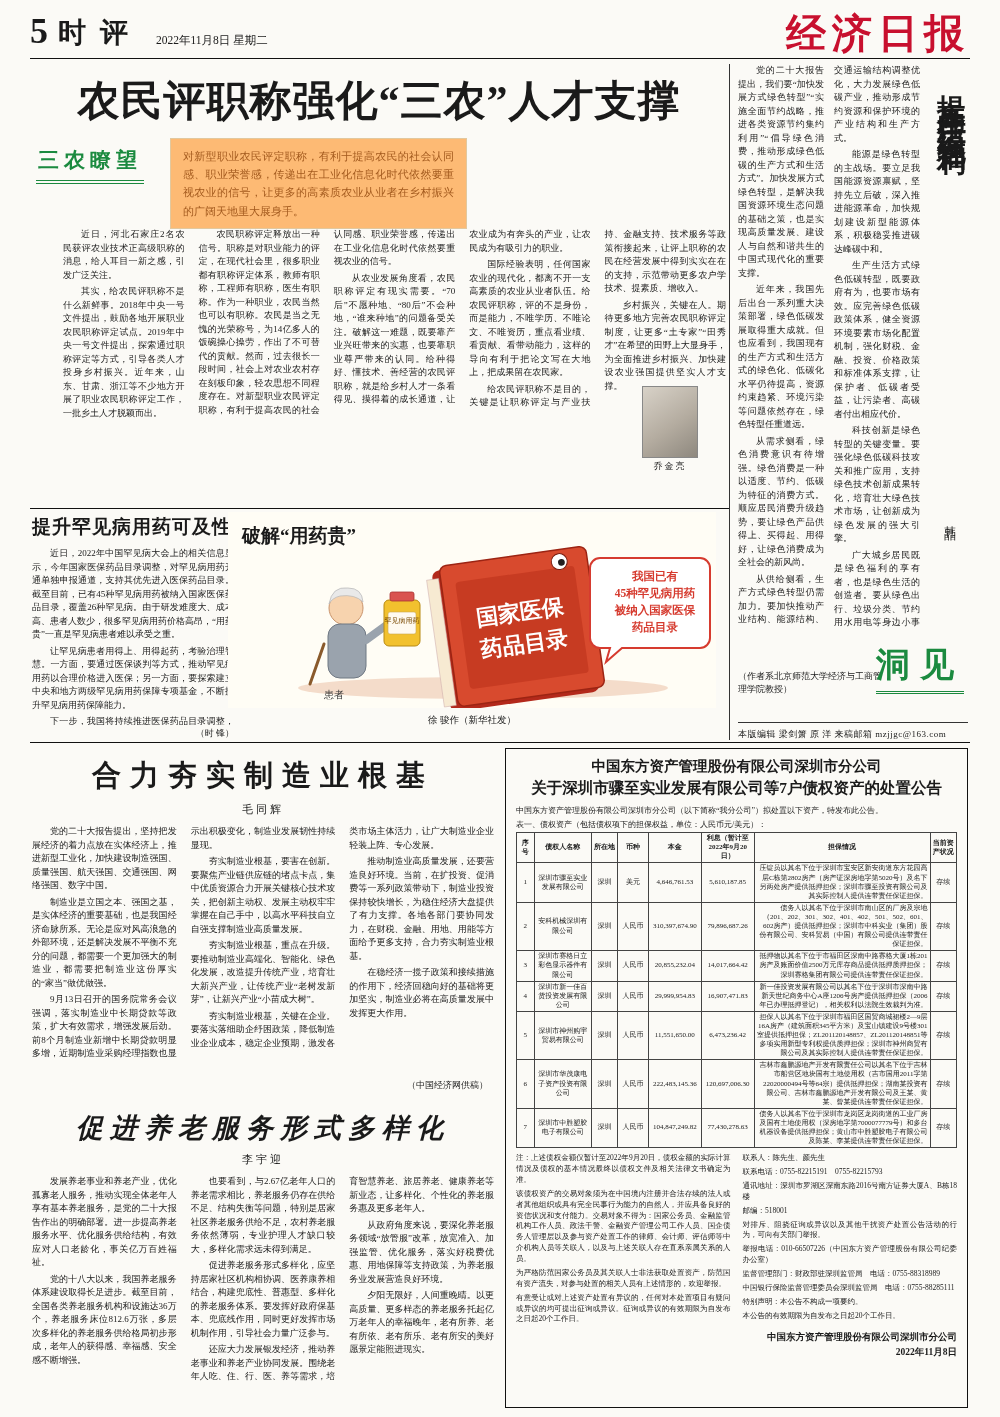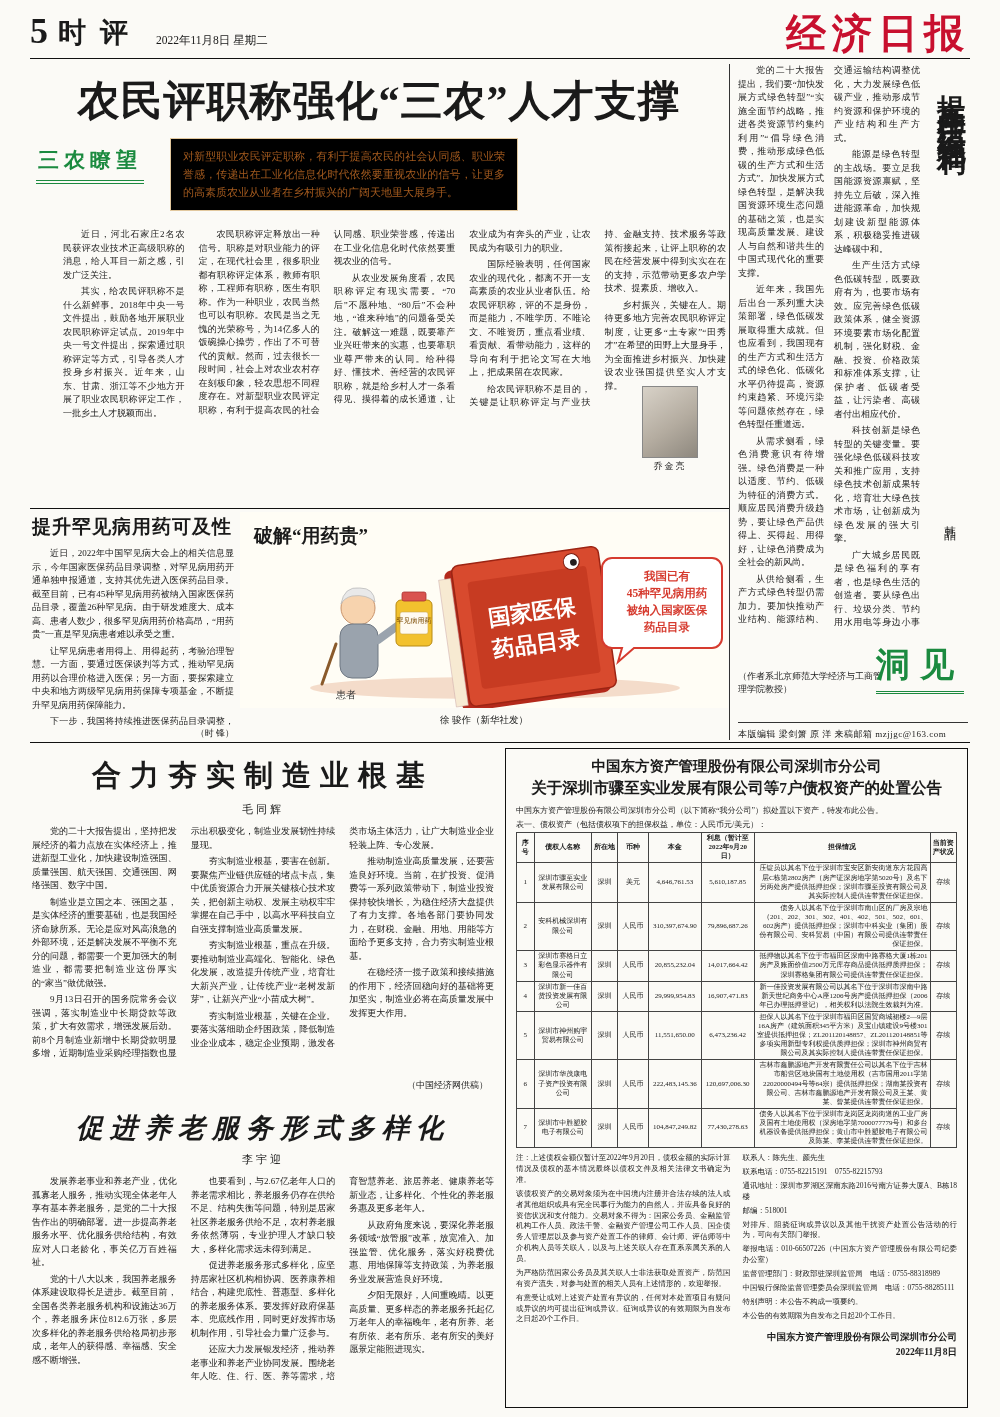--- a/index.html
+++ b/index.html
@@ -18,21 +18,21 @@
   .hr-mid { left:30px; width:699px; top:508px; border-top-width:1px; }
   .hr-bottom { left:30px; width:940px; top:742px; }
   .vline { position:absolute; border-left:1px solid #333; }
   .v-right { left:729px; top:64px; height:676px; }
 
   
   .lead { position:absolute; left:32px; top:62px; width:694px; height:444px; }
   .lead h1 { margin:16px 6px 14px; font-size:42px; font-weight:900; text-align:center; letter-spacing:1px; line-height:1.1; }
   .lead-top { display:flex; align-items:flex-start; gap:26px; height:82px; }
   .col-label { color:#1b8a3f; font-size:21px; font-weight:900; letter-spacing:5px; border-bottom:4px double #1b8a3f; padding:8px 2px 6px; margin-left:4px; white-space:nowrap; }
-  .quote { width:348px; font-size:11px; color:#a35a1e; background:#000000; border:1px solid #e2c89e; padding:8px 12px; line-height:1.65; text-align:justify; }
+  .quote { width:297px; font-size:11px; color:#a35a1e; background:#fdba74; border:1px solid #e2c89e; padding:8px 12px; line-height:1.65; text-align:justify; }
   .cols { text-align:justify; font-size:9px; line-height:1.5; overflow:hidden; }
   .cols p { margin:0 0 3px; text-indent:2em; }
   .lead-body { margin-top:8px; height:238px; column-count:5; column-gap:14px; column-fill:balance;margin-left:31px; }
   .author-photo { position:absolute; right:26px; top:322px; width:60px; margin:0; background:#fbfaf6; padding:2px; }
   .photo-ph { width:56px; height:72px; border:1px solid #888; background:linear-gradient(145deg,#d8d2c8 0%,#b4aca0 55%,#8e887e 100%); }
   .author-photo figcaption { font-size:9px; text-align:center; margin-top:2px; letter-spacing:2px; }
 
   
   .green { position:absolute; left:738px; top:64px; width:230px; height:658px; }
   .ga-body { width:182px; height:566px; column-count:2; column-gap:10px; column-fill:auto; }
@@ -42,21 +42,21 @@
   .ga-label { position:absolute; right:4px; bottom:28px; color:#1b8a3f; font-size:34px; font-weight:900; letter-spacing:10px; border-bottom:3px double #1b8a3f; padding-bottom:3px; }
   .editor-line { position:absolute; left:738px; top:722px; width:230px; font-size:9px; border-top:1px solid #333; padding-top:5px; letter-spacing:0.5px; }
 
   
   .rare { position:absolute; left:32px; top:514px; width:202px; height:226px; }
   .rare h2 { margin:0 0 7px; font-size:19px; font-weight:900; letter-spacing:1px; }
   .rare-body { height:178px; }
   .rare-byline { text-align:right; font-size:9px; margin-top:2px; }
 
   
-  .cartoon { position:absolute; left:240px; top:512px; width:488px; height:226px; }
+  .cartoon { position:absolute; left:228px; top:512px; width:488px; height:226px; }
   .cartoon-caption { text-align:center; font-size:9.5px; margin-top:2px; color:#222; }
 
   
   .artA { position:absolute; left:32px; top:752px; width:462px; height:344px; }
   .artB { position:absolute; left:32px; top:1106px; width:462px; height:300px; }
   .art-title { margin:4px 0 6px; text-align:center; font-size:29px; font-weight:900; letter-spacing:9px; }
   .artB .art-title { font-size:27px; letter-spacing:7px;font-style:italic; }
   .art-author { text-align:center; font-size:11px; letter-spacing:3px; margin-bottom:8px; }
   .art-body3 { column-count:3; column-gap:14px; height:242px; column-fill:auto; }
   .artB .art-body3 { height:212px; }

